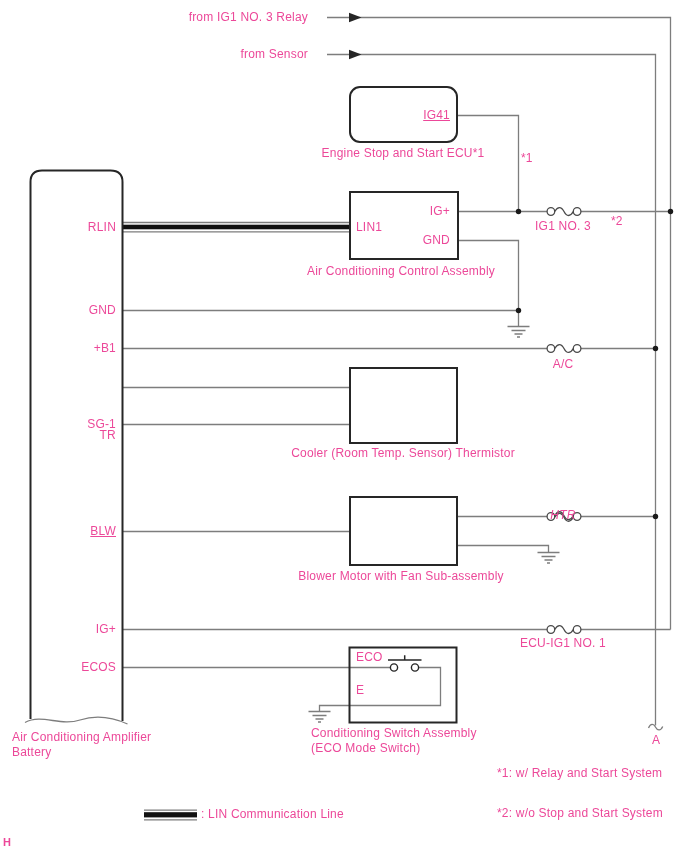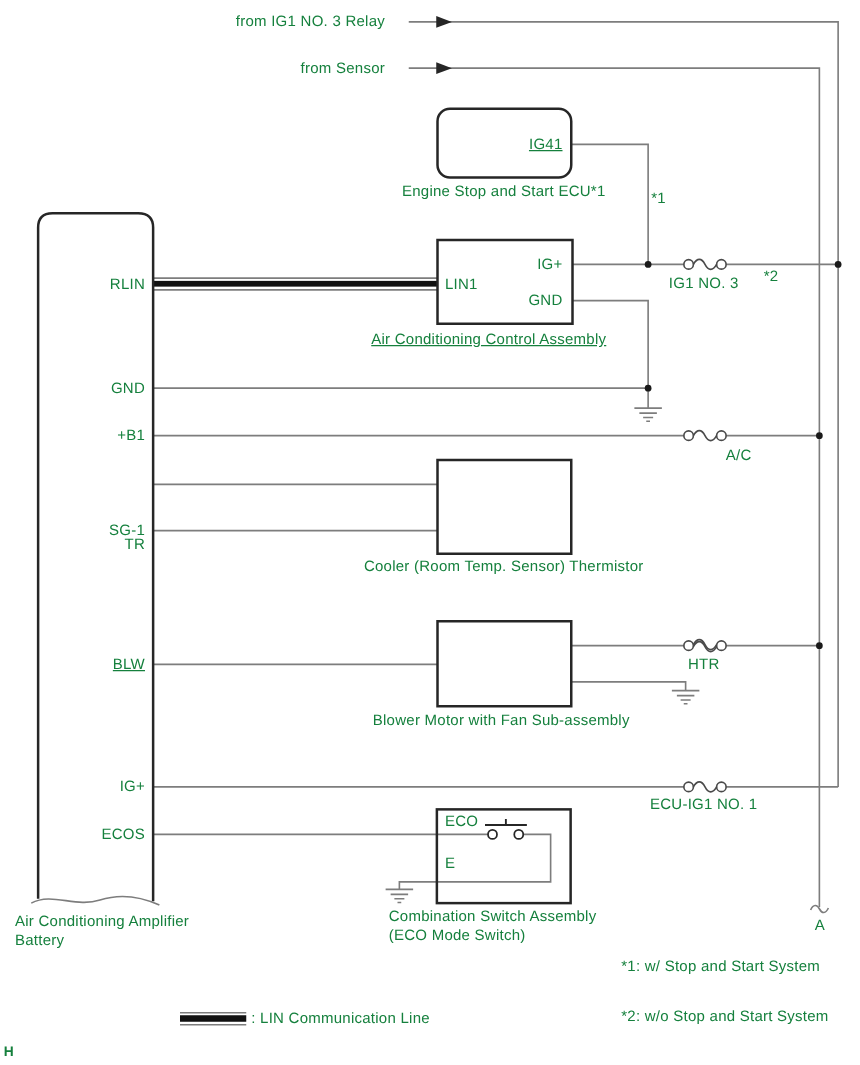--- a/index.html
+++ b/index.html
@@ -2,21 +2,21 @@
 <html><head>
 <meta charset="utf-8">
 <style>
   html,body{margin:0;padding:0;background:#fff;}
   .stage{
     position:relative;width:688px;height:852px;background:#ffffff;
     font-family:"Liberation Sans",sans-serif;overflow:hidden;
   }
   .stage svg{position:absolute;left:0;top:0;}
   .lbl{
-    position:absolute;font-size:12px;line-height:14px;color:#15803d;
+    position:absolute;font-size:12px;line-height:14px;color:#ec4899;
     white-space:nowrap;letter-spacing:0.2px;
   }
   .r{text-align:right;}
   .c{text-align:center;}
   .pgref{font-size:11px;font-weight:bold;}
   .w{stroke:#7d7d7d;stroke-width:1.3;fill:none;}
   .bx{stroke:#262626;stroke-width:2;fill:none;}
   .fz{stroke:#4a4a4a;stroke-width:1.3;fill:none;}
   .fzc{stroke:#4a4a4a;stroke-width:1.3;fill:#ffffff;}
   .sw{stroke:#262626;stroke-width:1.5;fill:none;}
@@ -125,47 +125,47 @@
   <div class="lbl r" style="left:108px;top:10px;width:200px;">from IG1 NO. 3 Relay</div>
   <div class="lbl r" style="left:108px;top:47px;width:200px;">from Sensor</div>
 
   <div class="lbl r" style="left:360px;top:108px;width:90px;text-decoration:underline;">IG41</div>
   <div class="lbl c" style="left:273px;top:146px;width:260px;">Engine Stop and Start ECU*1</div>
   <div class="lbl" style="left:521px;top:151px;">*1</div>
 
   <div class="lbl r" style="left:370px;top:204px;width:80px;">IG+</div>
   <div class="lbl" style="left:356px;top:220px;">LIN1</div>
   <div class="lbl r" style="left:370px;top:233px;width:80px;">GND</div>
-  <div class="lbl c" style="left:261px;top:264px;width:260px;text-decoration:underline;">Air Conditioning Control Assembly</div>
+  <div class="lbl c" style="left:271px;top:264px;width:260px;">Air Conditioning Control Assembly</div>
 
   <div class="lbl c" style="left:503px;top:219px;width:120px;">IG1 NO. 3</div>
   <div class="lbl" style="left:611px;top:214px;">*2</div>
-  <div class="lbl c" style="left:531px;top:357px;width:120px;">A/C</div>
-  <div class="lbl c" style="left:503px;top:524px;width:120px;">HTR</div>
+  <div class="lbl c" style="left:503px;top:357px;width:120px;">A/C</div>
+  <div class="lbl c" style="left:503px;top:508px;width:120px;font-style:italic;">HTR</div>
   <div class="lbl c" style="left:503px;top:636px;width:120px;">ECU-IG1 NO. 1</div>
 
   <div class="lbl r" style="left:36px;top:220px;width:80px;">RLIN</div>
   <div class="lbl r" style="left:36px;top:303px;width:80px;">GND</div>
   <div class="lbl r" style="left:36px;top:341px;width:80px;">+B1</div>
   <div class="lbl r" style="left:36px;top:380px;width:80px;margin-top:48px;">TR</div>
   <div class="lbl r" style="left:36px;top:417px;width:80px;">SG-1</div>
   <div class="lbl r" style="left:36px;top:524px;width:80px;text-decoration:underline;">BLW</div>
   <div class="lbl r" style="left:36px;top:622px;width:80px;">IG+</div>
   <div class="lbl r" style="left:36px;top:660px;width:80px;">ECOS</div>
   <div class="lbl" style="left:12px;top:730px;">Air Conditioning Amplifier</div>
   <div class="lbl" style="left:12px;top:745px;">Battery</div>
 
   <div class="lbl c" style="left:273px;top:446px;width:260px;">Cooler (Room Temp. Sensor) Thermistor</div>
   <div class="lbl c" style="left:271px;top:569px;width:260px;">Blower Motor with Fan Sub-assembly</div>
 
   <div class="lbl" style="left:356px;top:650px;">ECO</div>
   <div class="lbl" style="left:356px;top:683px;">E</div>
-  <div class="lbl" style="left:311px;top:726px;">Combination Switch Assembly</div>
+  <div class="lbl" style="left:311px;top:726px;">Conditioning Switch Assembly</div>
   <div class="lbl" style="left:311px;top:741px;">(ECO Mode Switch)</div>
 
   <div class="lbl c" style="left:646px;top:733px;width:20px;">A</div>
 
   <div class="lbl" style="left:201px;top:807px;text-align:center;">: LIN Communication Line</div>
-  <div class="lbl" style="left:497px;top:766px;">*1: w/ Stop and Start System</div>
+  <div class="lbl" style="left:497px;top:766px;">*1: w/ Relay and Start System</div>
   <div class="lbl" style="left:497px;top:806px;">*2: w/o Stop and Start System</div>
   <div class="lbl pgref" style="left:3px;top:835px;">H</div>
 
 </div>
 
 </body></html>

